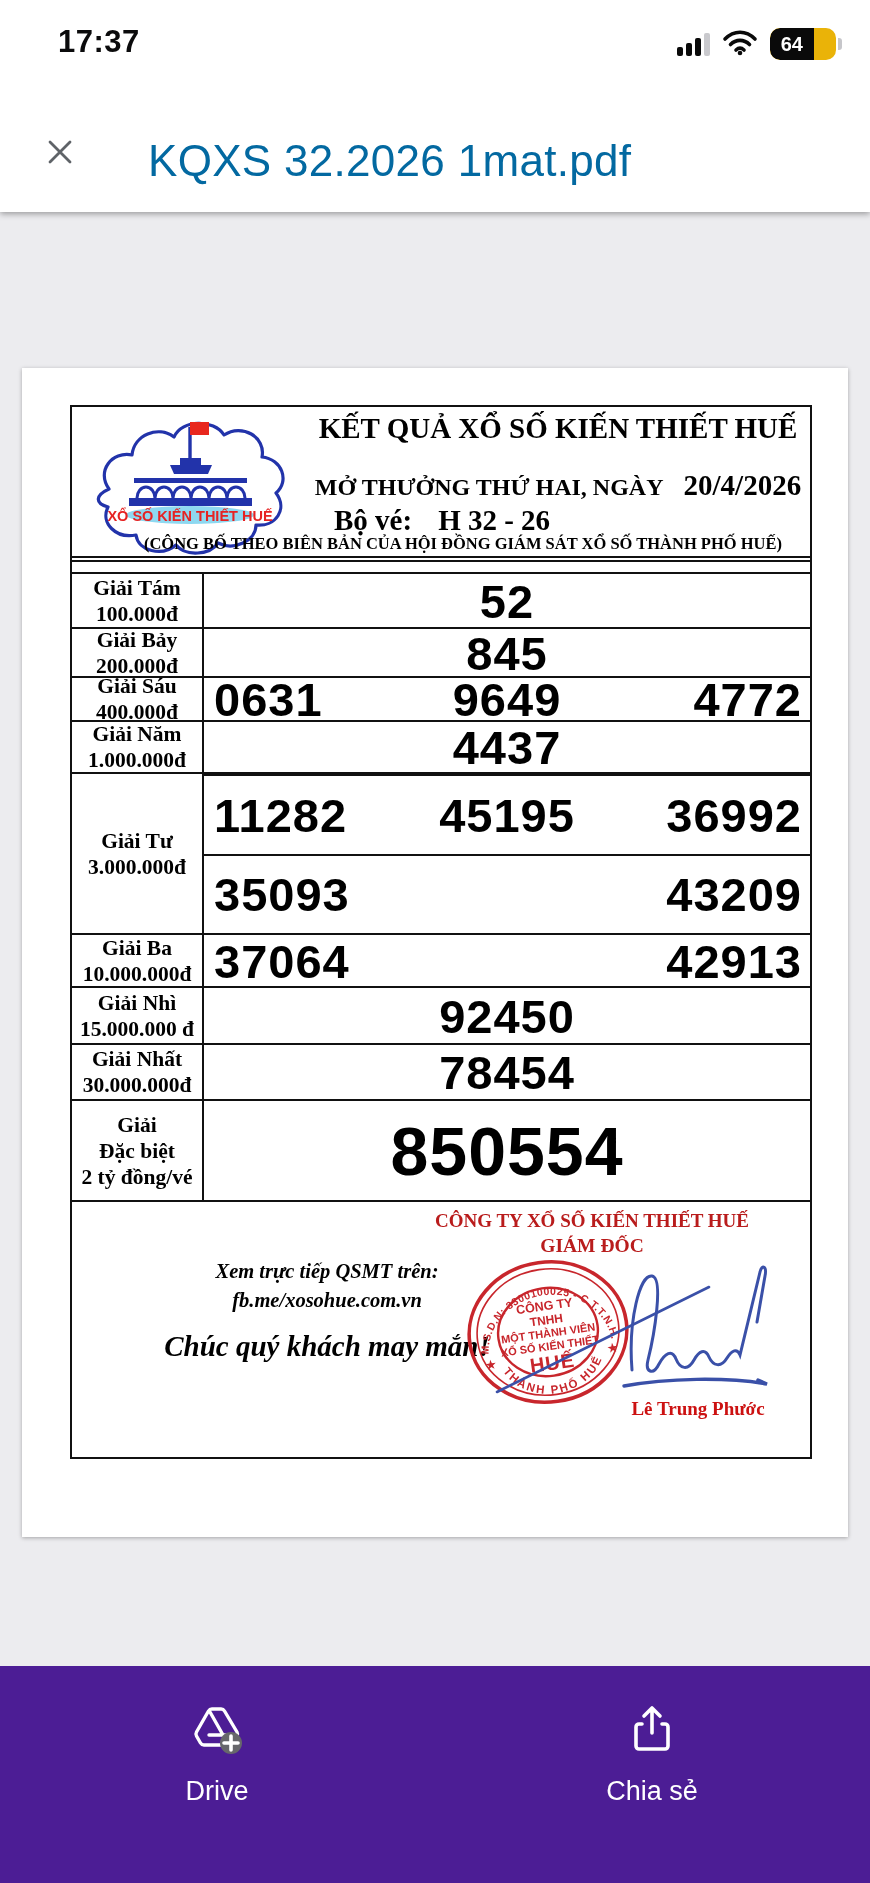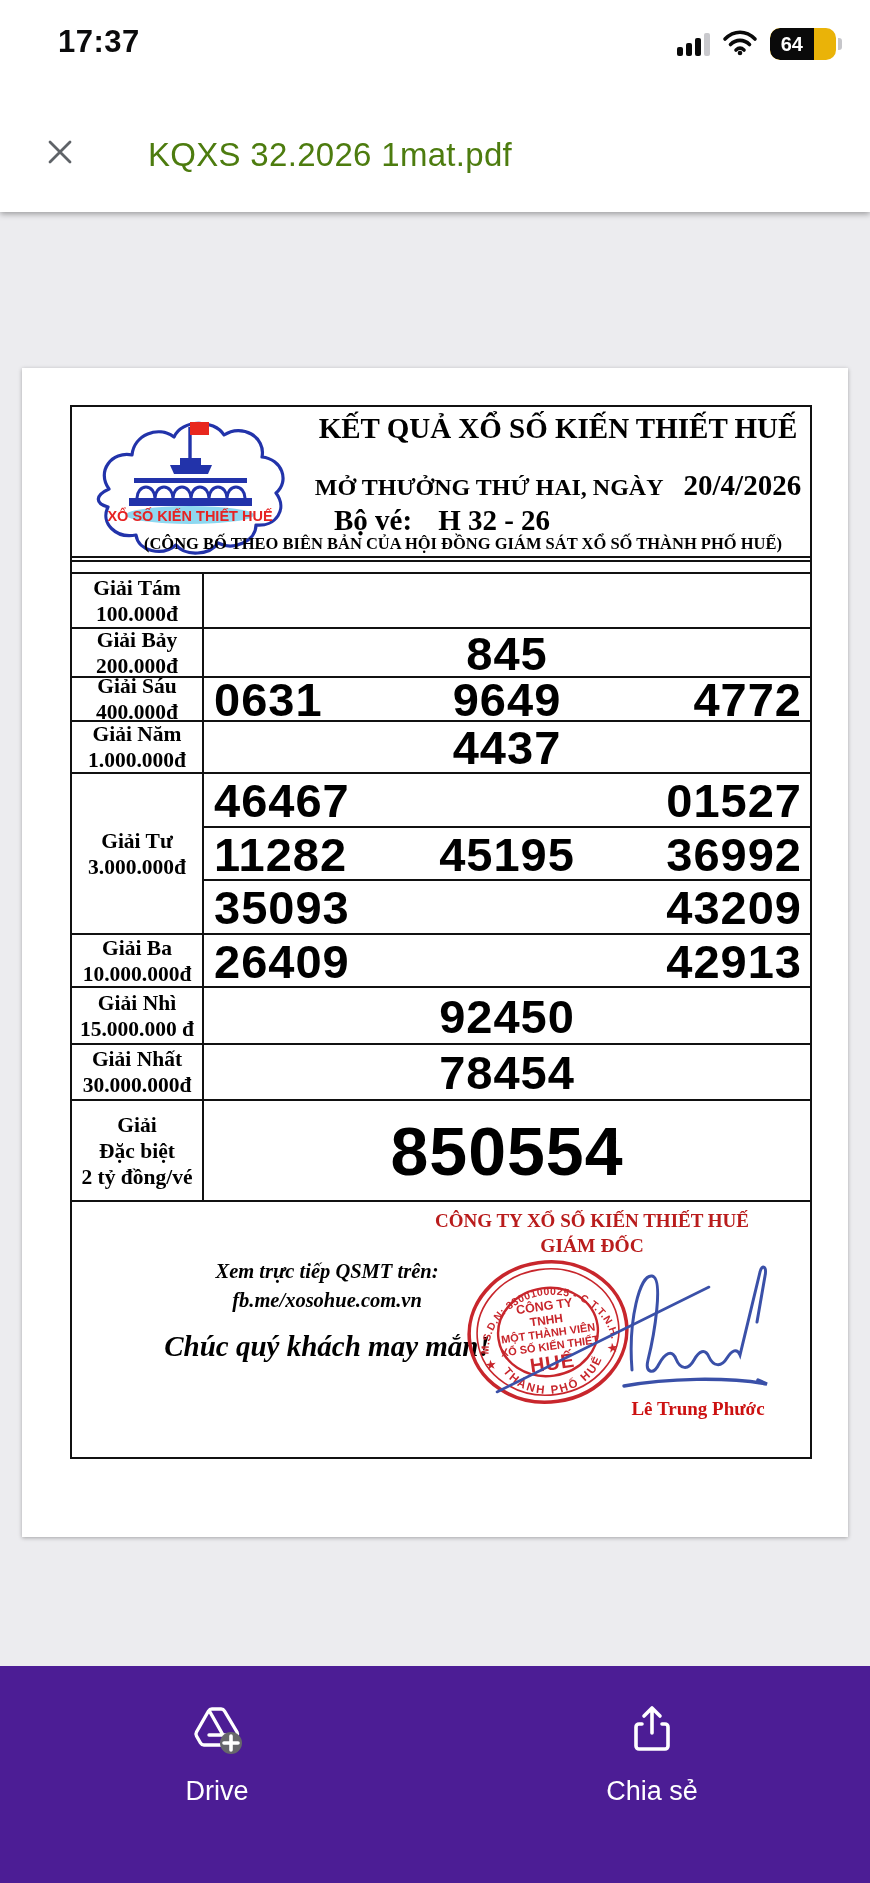--- a/index.html
+++ b/index.html
@@ -15,21 +15,21 @@
   .cellbars{display:flex;align-items:flex-end;gap:3px;height:24px;}
   .cellbars i{display:block;width:6px;border-radius:2px;background:#0a0a0a;}
   .cellbars i.dim{background:#c9c9cd;}
   .battery{position:relative;width:66px;height:32px;border-radius:10px;background:#eab308;overflow:hidden;display:flex;}
   .battery .fill{width:66%;height:100%;background:#0a0a0a;border-radius:10px 0 0 10px;
                  display:flex;align-items:center;justify-content:center;}
   .battery .fill span{color:#fff;font-size:20px;font-weight:bold;}
   .batttip{width:4px;height:12px;background:#c6c6ca;border-radius:0 3px 3px 0;margin-left:2px;}
   .appbar-row{position:absolute;left:0;top:120px;width:100%;height:70px;display:flex;align-items:center;}
   .closebtn{position:absolute;left:40px;top:14px;width:40px;height:40px;display:flex;align-items:center;justify-content:center;cursor:pointer;}
-  .apptitle{position:absolute;left:148px;top:16px;font-size:33px;color:#4d7c0f;letter-spacing:0.3px;white-space:nowrap;}
+  .apptitle{position:absolute;left:148px;top:16px;font-size:44px;color:#0369a1;letter-spacing:0.3px;white-space:nowrap;}
 
   
   .page{position:absolute;left:22px;top:368px;width:826px;height:1169px;background:#ffffff;
         box-shadow:0 1px 4px rgba(0,0,0,0.3);}
   .docbox{position:absolute;left:48px;top:37px;width:742px;height:1054px;border:2.5px solid #111;background:#fff;}
 
   
   .doc-header{position:relative;height:151px;border-bottom:2px solid #111;}
   .dline{height:4px;border-bottom:2px solid #111;}
   .hgap{height:10px;}
@@ -161,20 +161,25 @@
         <div class="doc-note">(CÔNG BỐ THEO BIÊN BẢN CỦA HỘI ĐỒNG GIÁM SÁT XỔ SỐ THÀNH PHỐ HUẾ)</div>
       </div>
       <div class="dline"></div>
       <div class="hgap"></div>
 
       <div class="prow" style="height:55px">
         <div class="plabel">
             <div>Giải Tám</div>
             <div>100.000đ</div>
           </div>
+        <div class="pnums">
+            <div class="nrow">
+              <span class="num c">52</span>
+            </div>
+          </div>
       </div>
       <div class="prow" style="height:49px">
         <div class="plabel">
             <div>Giải Bảy</div>
             <div>200.000đ</div>
           </div>
         <div class="pnums">
             <div class="nrow">
               <span class="num c">845</span>
             </div>
@@ -203,43 +208,39 @@
               <span class="num c">4437</span>
             </div>
           </div>
       </div>
       <div class="prow" style="height:161px">
         <div class="plabel">
             <div>Giải Tư</div>
             <div>3.000.000đ</div>
           </div>
         <div class="pnums">
-          <div class="nrow">
-            <span class="num l">46467</span>
-            <span class="num r">01527</span>
-          </div>
           <div class="nrow bt">
             <span class="num l">11282</span>
             <span class="num c">45195</span>
             <span class="num r">36992</span>
           </div>
           <div class="nrow bt">
             <span class="num l">35093</span>
             <span class="num r">43209</span>
           </div>
         </div>
       </div>
       <div class="prow" style="height:53px">
         <div class="plabel">
             <div>Giải Ba</div>
             <div>10.000.000đ</div>
           </div>
         <div class="pnums">
             <div class="nrow">
-          <span class="num l">26409</span>
+          <span class="num l">37064</span>
           <span class="num r">42913</span>
         </div>
           </div>
       </div>
       <div class="prow" style="height:57px">
         <div class="plabel">
             <div>Giải Nhì</div>
             <div>15.000.000 đ</div>
           </div>
         <div class="pnums">

